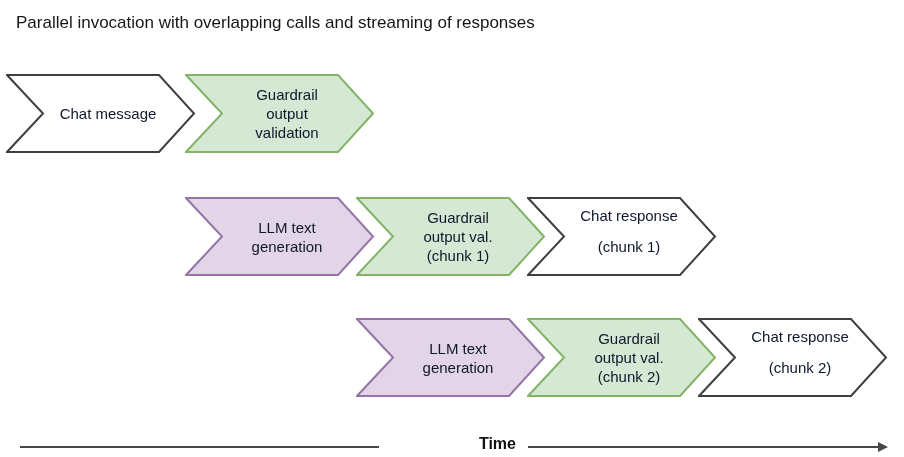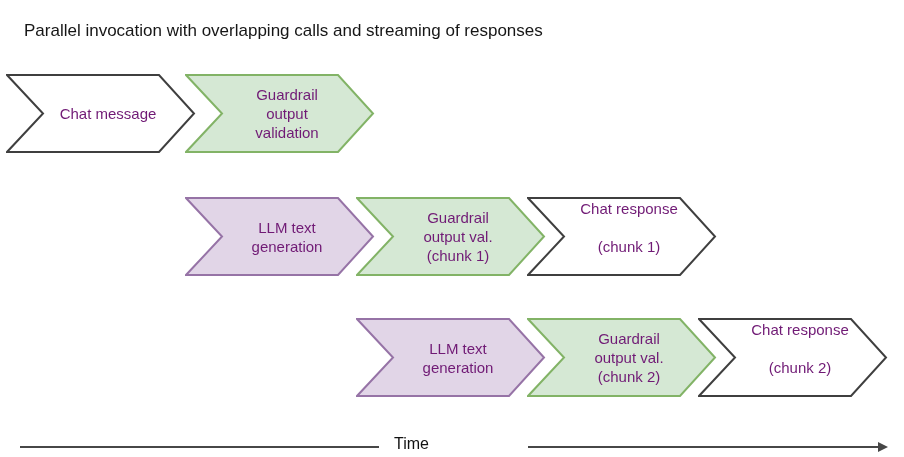--- a/index.html
+++ b/index.html
@@ -9,21 +9,21 @@
     height: 457px;
     background: #ffffff;
     overflow: hidden;
     font-family: "Liberation Sans", sans-serif;
     color: var(--text-color, #111);
   }
   .title {
     position: absolute;
     left: 12px;
     top: 9px;
-    margin: 12px;
+    margin: 4px;
     font-size: 17px;
     font-weight: 400;
     color: #161616;
     white-space: nowrap;
   }
   .chevron {
     position: absolute;
     width: 190px;
     height: 79px;
   }
@@ -39,38 +39,38 @@
   .chev-text {
     position: absolute;
     inset: 0;
     display: flex;
     flex-direction: column;
     justify-content: center;
     align-items: center;
     text-align: center;
     font-size: 15px;
     line-height: 19px;
-    color: #701a75;
+    color: #0f172a;
     padding-left: 14px;
     box-sizing: border-box;
   }
-  .chev-text.spaced { row-gap: 19px; }
+  .chev-text.spaced { row-gap: 12px; }
   .axis-line {
     position: absolute;
     height: 2px;
     background: var(--axis-color, #444);
   }
   .axis-label {
     position: absolute;
-    left: 394px;
+    left: 416px;
     top: 435px;
     width: 100px;
-    text-align: left;
+    text-align: right;
     font-size: 16px;
-    font-weight: 400;
+    font-weight: 700;
     color: #111111;
   }
   .axis-arrowhead {
     position: absolute;
     left: 878px;
     top: 442px;
     width: 0; height: 0;
     border-top: 5px solid transparent;
     border-bottom: 5px solid transparent;
     border-left: 10px solid var(--axis-color, #444);

